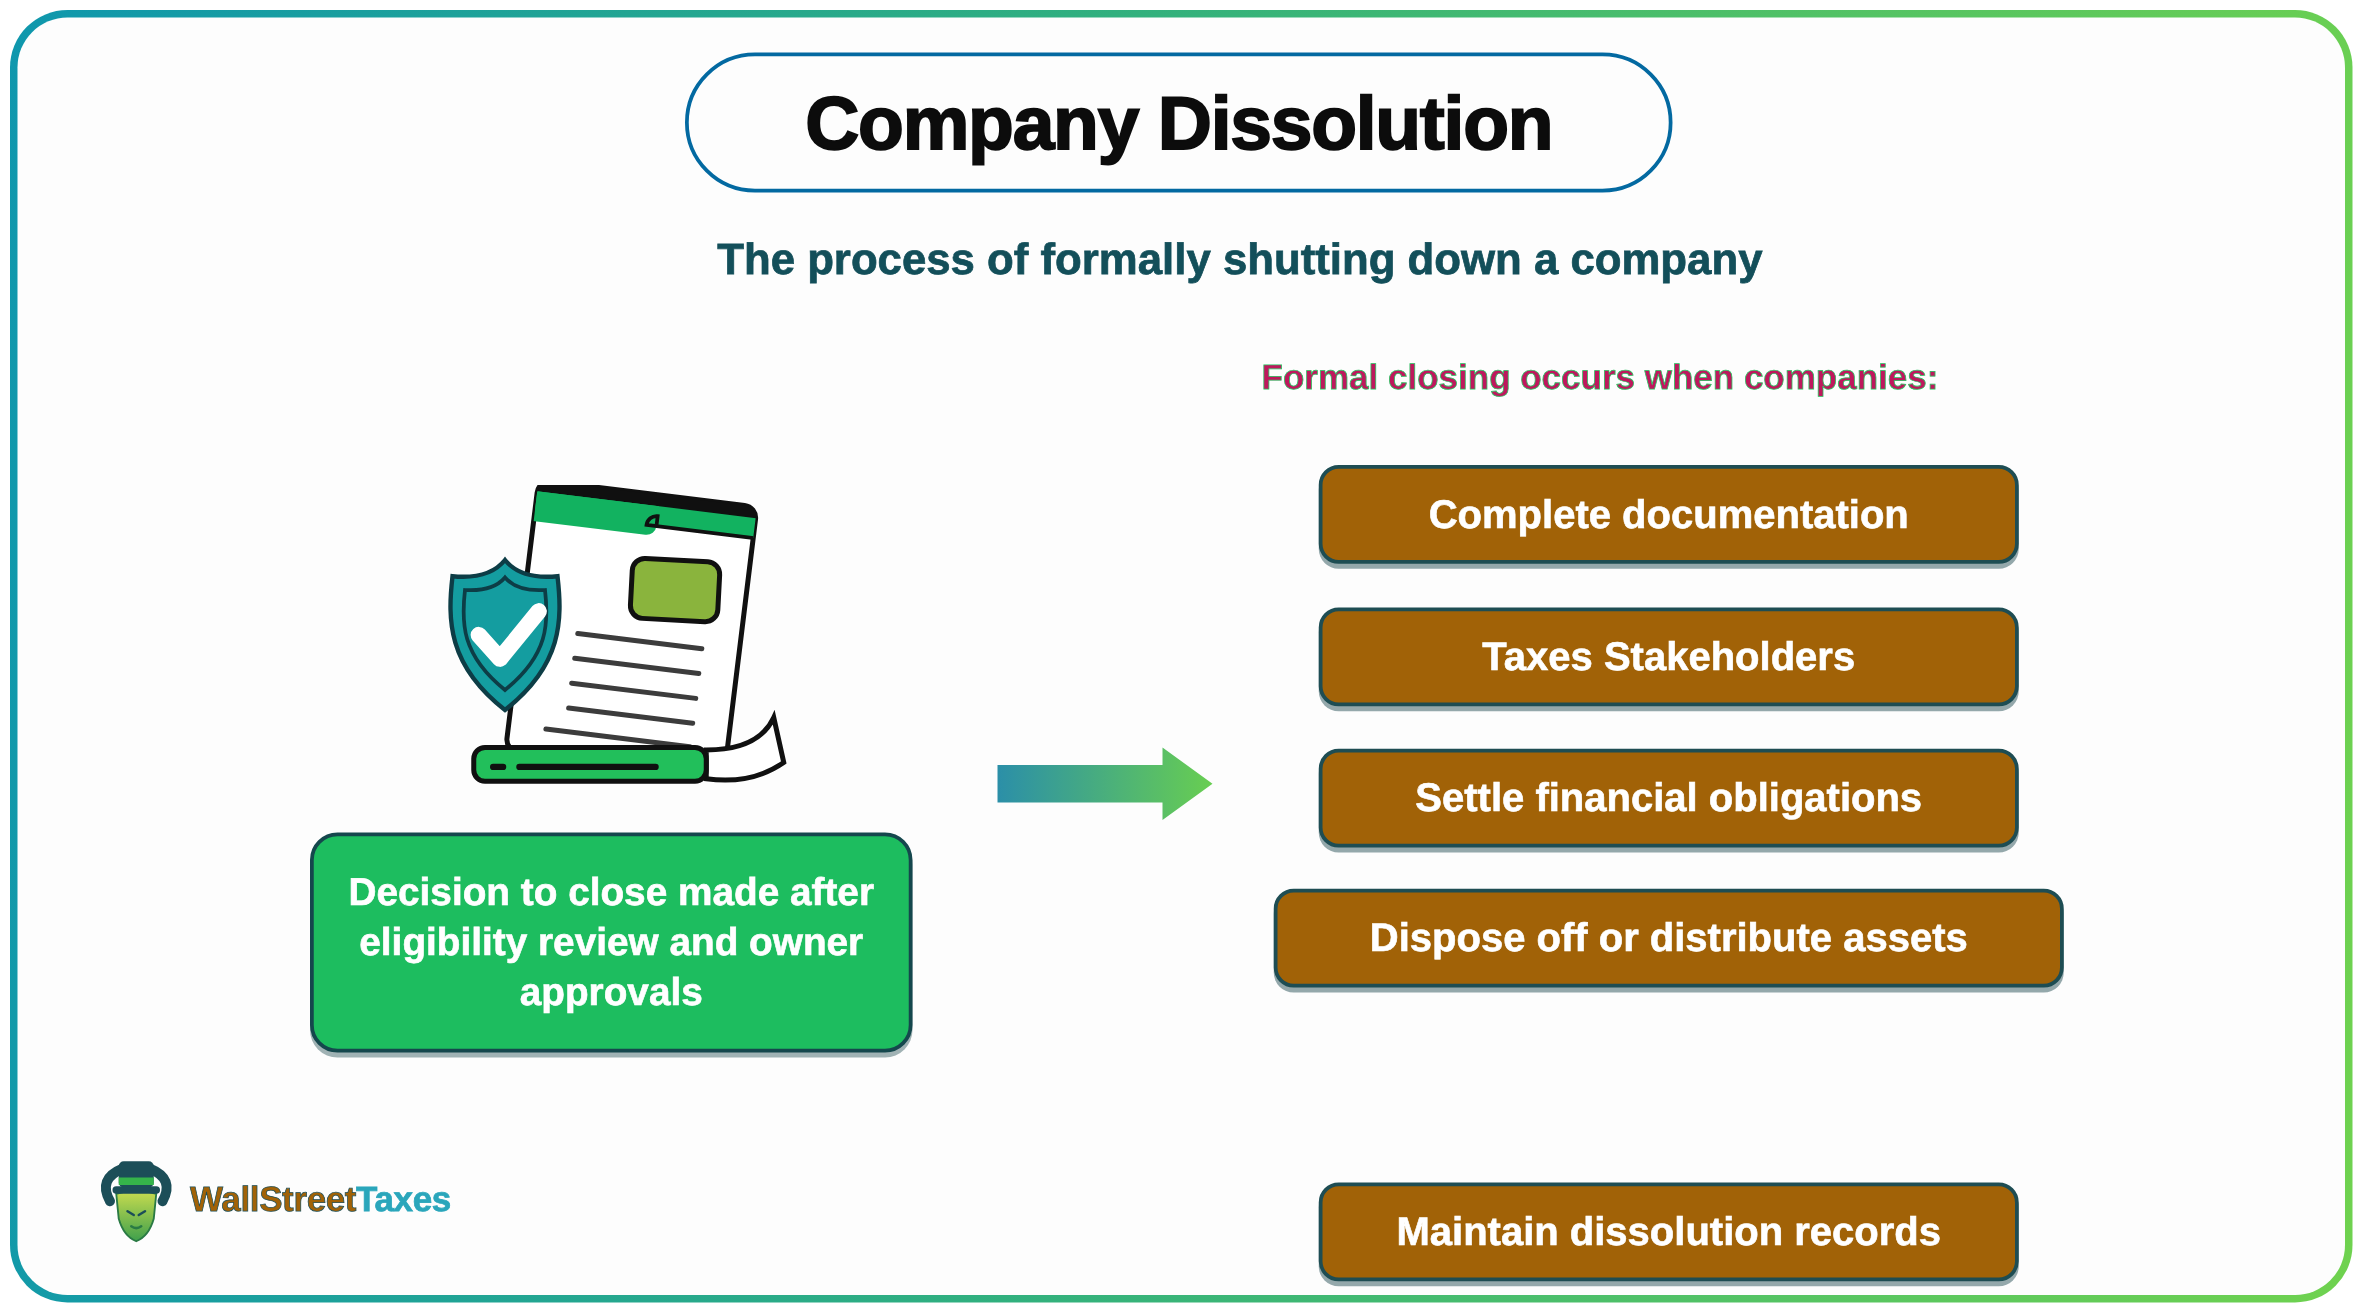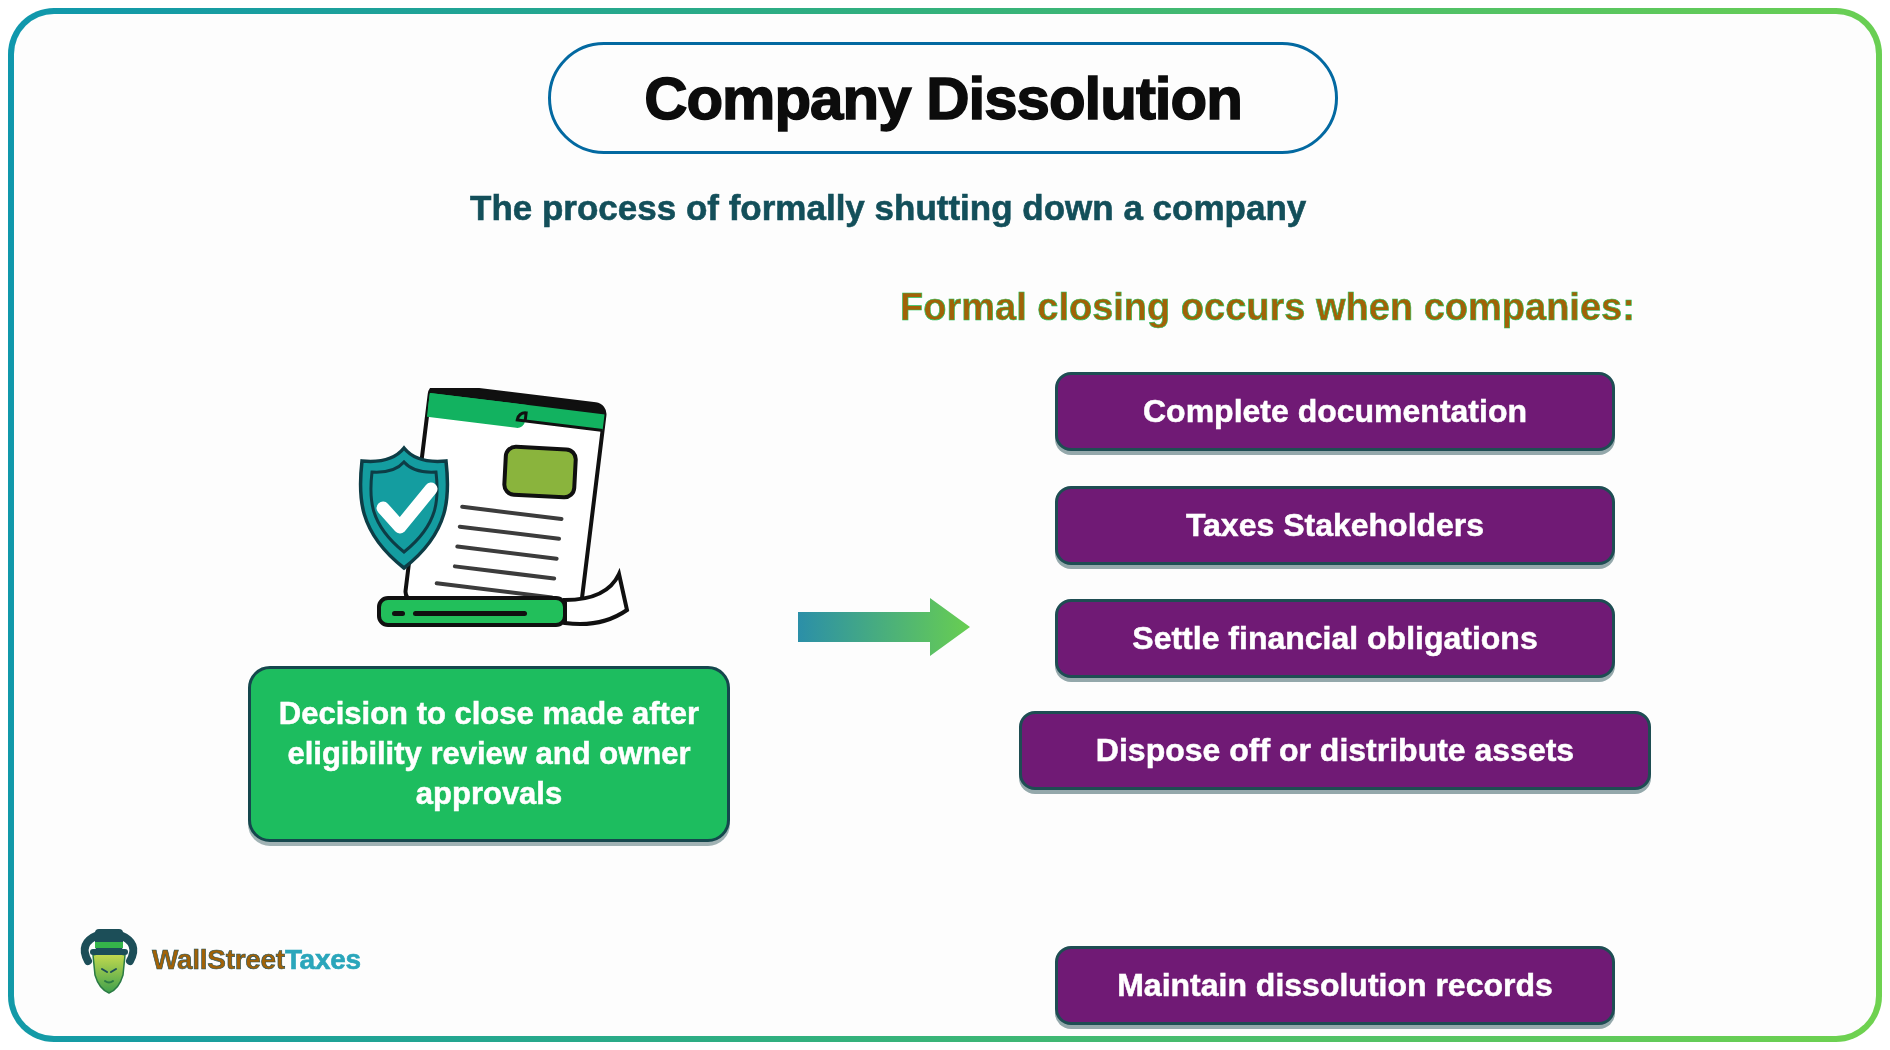--- a/index.html
+++ b/index.html
@@ -15,30 +15,30 @@
   .title-capsule{
     position:absolute;left:548px;top:42px;width:784px;height:106px;
     border:3px solid #0369a1;border-radius:60px;background:#fdfdfd;
     display:flex;align-items:center;justify-content:center;
   }
   .title-text{
     font-size:60px;font-weight:700;color:#0c0c0c;letter-spacing:-1px;
     -webkit-text-stroke:1.5px #0c0c0c;
   }
   .subtitle{
-    position:absolute;left:470px;top:188px;width:940px;text-align:left;
+    position:absolute;left:470px;top:188px;width:940px;text-align:right;
     font-size:35px;font-weight:700;color:#134f5a;-webkit-text-stroke:0.6px #134f5a;
   }
   .checklist-heading{
-    position:absolute;left:900px;top:286px;width:760px;text-align:left;
-    font-size:38px;font-weight:700;color:#a16207;-webkit-text-stroke:0.6px #25c45f;
+    position:absolute;left:900px;top:286px;width:760px;text-align:center;
+    font-size:28px;font-weight:700;color:#be185d;-webkit-text-stroke:0.6px #25c45f;
   }
   .chk{
     position:absolute;left:1055px;width:554px;height:73px;
-    background:#701a75;border:3px solid #1e4d53;border-radius:16px;
+    background:#a16207;border:3px solid #1e4d53;border-radius:16px;
     color:#ffffff;font-size:32px;font-weight:700;
     display:flex;align-items:center;justify-content:center;
     box-shadow:0 4px 0 rgba(21,64,70,.45);
     -webkit-text-stroke:0.5px #ffffff;
   }
   .b1{top:372px}.b2{top:486px}.b3{top:599px}
   .b4{top:711px;left:1019px;width:626px}
   .b5{top:828px}.b6{top:946px}
   .decision-note{
     position:absolute;left:248px;top:666px;width:482px;height:176px;

